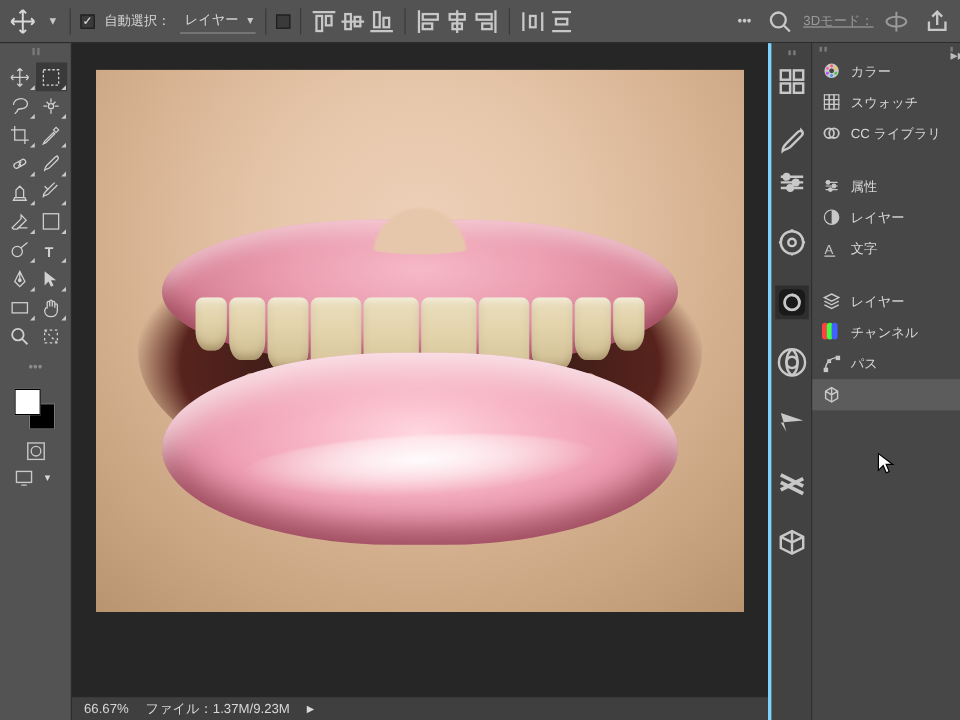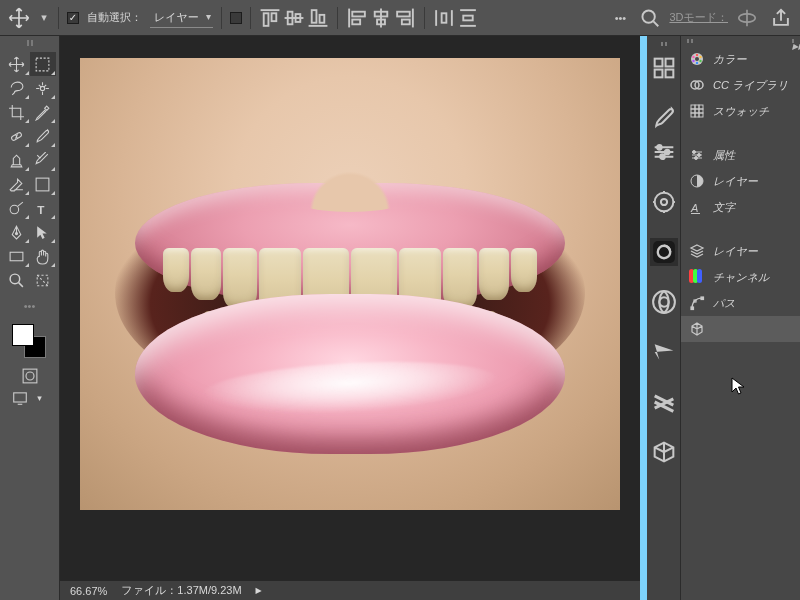--- a/index.html
+++ b/index.html
@@ -39,21 +39,21 @@
   .cupid { position:absolute; left:50%; top:29%; transform:translate(-50%,-50%); width:150px; height:46px; background:radial-gradient(circle at 50% 100%, #e7c7ab 0%, #e7c7ab 42%, transparent 46%); border-radius:50%; }
   .lip-bot { position:absolute; left:50%; top:70%; transform:translate(-50%,-50%); width:430px; height:160px; border-radius:50%/55%; background:radial-gradient(ellipse at 50% 42%, #ffd7e1 0%, #f8b7c7 28%, #ee9eb2 55%, #d17b90 82%, #a9576c 100%); box-shadow:inset 0 24px 28px -10px rgba(255,255,255,.75), inset 0 -24px 26px -8px rgba(120,40,56,.6); }
   .gloss1 { position:absolute; left:50%; top:73%; transform:translate(-50%,-50%) rotate(-3deg); width:300px; height:50px; border-radius:50%; background:radial-gradient(ellipse at 50% 40%, rgba(255,255,255,.95) 0%, rgba(255,255,255,.55) 35%, transparent 70%); filter:blur(1px); }
   .teeth-row { position:absolute; left:50%; transform:translateX(-50%); display:flex; justify-content:center; gap:2px; }
   .teeth-top { top:42%; }
   .teeth-bot { top:56%; }
   .tooth { background:linear-gradient(180deg,#eadfbf 0%, #e2d2a9 45%, #cfbd93 100%); border-radius:6px 6px 10px 10px/6px 6px 16px 16px; box-shadow:inset 0 -6px 8px -3px rgba(120,96,55,.5), inset 0 4px 6px -2px rgba(255,255,255,.55); }
   .teeth-bot .tooth { border-radius:10px 10px 6px 6px/16px 16px 6px 6px; background:linear-gradient(0deg,#e6d9b6 0%, #dccb9f 45%, #c7b488 100%); box-shadow:inset 0 6px 8px -3px rgba(120,96,55,.5), inset 0 -4px 6px -2px rgba(255,255,255,.45); }
   .status-bar { height:20px; background:#3f3f3f; border-top:1px solid #272727; display:flex; align-items:center; padding:0 10px; gap:14px; font-size:10px; color:#c6c6c6; }
   
-  .right { width:160px; display:flex; background:#535353; border-left:7px solid #7dd3fc;font-style:italic; }
+  .right { width:160px; display:flex; background:#535353; border-left:3px solid #7dd3fc; }
   .right-strip { width:34px; background:#424242; border-right:1px solid #2b2b2b; display:flex; flex-direction:column; align-items:center; padding-top:6px; gap:0; }
   .strip-handle { width:16px; height:4px; display:flex; justify-content:center; margin-bottom:8px; }
   .strip-handle span { width:2px; height:4px; background:#7a7a7a; margin:0 1px; }
   .strip-btn { width:28px; height:28px; display:flex; align-items:center; justify-content:center; margin-bottom:6px; position:relative; }
   .strip-btn.active { background:#2e2e2e; }
   .strip-gap { height:16px; }
   .panel-list { flex:1; background:#474747; display:flex; flex-direction:column; }
   .plist-handle { height:10px; display:flex; align-items:center; padding-left:6px; }
   .plist-handle span { width:2px; height:4px; background:#7a7a7a; margin-right:2px; }
   .pitem { height:26px; display:flex; align-items:center; gap:8px; padding-left:8px; }
@@ -452,40 +452,40 @@
             <circle cx="8" cy="4" r="1.2" fill="#ff5a5a"></circle>
             <circle cx="11.5" cy="6" r="1.2" fill="#ffbf3f"></circle>
             <circle cx="11.5" cy="10" r="1.2" fill="#4fc24f"></circle>
             <circle cx="8" cy="12" r="1.2" fill="#3f8fff"></circle>
             <circle cx="4.5" cy="10" r="1.2" fill="#b44fff"></circle>
             <circle cx="4.5" cy="6" r="1.2" fill="#ff5ab4"></circle>
           </svg>
           <span>カラー</span>
         </div>
       <div class="pitem">
-          <svg viewBox="0 0 16 16" stroke="#c8c8c8" fill="none" stroke-width="1.5">
-            <circle cx="6" cy="8" r="4"></circle>
-            <circle cx="10" cy="8" r="4"></circle>
-          </svg>
-          <span>CC ライブラリ</span>
-        </div>
-      <div class="pitem">
           <svg viewBox="0 0 16 16" stroke="#c8c8c8" fill="none">
             <rect x="2" y="2" width="4" height="4"></rect>
             <rect x="6" y="2" width="4" height="4"></rect>
             <rect x="10" y="2" width="4" height="4"></rect>
             <rect x="2" y="6" width="4" height="4"></rect>
             <rect x="6" y="6" width="4" height="4"></rect>
             <rect x="10" y="6" width="4" height="4"></rect>
             <rect x="2" y="10" width="4" height="4"></rect>
             <rect x="6" y="10" width="4" height="4"></rect>
             <rect x="10" y="10" width="4" height="4"></rect>
           </svg>
           <span>スウォッチ</span>
         </div>
+      <div class="pitem">
+          <svg viewBox="0 0 16 16" stroke="#c8c8c8" fill="none" stroke-width="1.5">
+            <circle cx="6" cy="8" r="4"></circle>
+            <circle cx="10" cy="8" r="4"></circle>
+          </svg>
+          <span>CC ライブラリ</span>
+        </div>
       <div class="pgap"></div>
       <div class="pitem">
           <svg viewBox="0 0 16 16" stroke="#c8c8c8" fill="none">
             <path d="M3 5h10M3 8h10M3 11h10"></path>
             <circle cx="5" cy="5" r="1.5" fill="#c8c8c8"></circle>
             <circle cx="10" cy="8" r="1.5" fill="#c8c8c8"></circle>
             <circle cx="7" cy="11" r="1.5" fill="#c8c8c8"></circle>
           </svg>
           <span>属性</span>
         </div>

